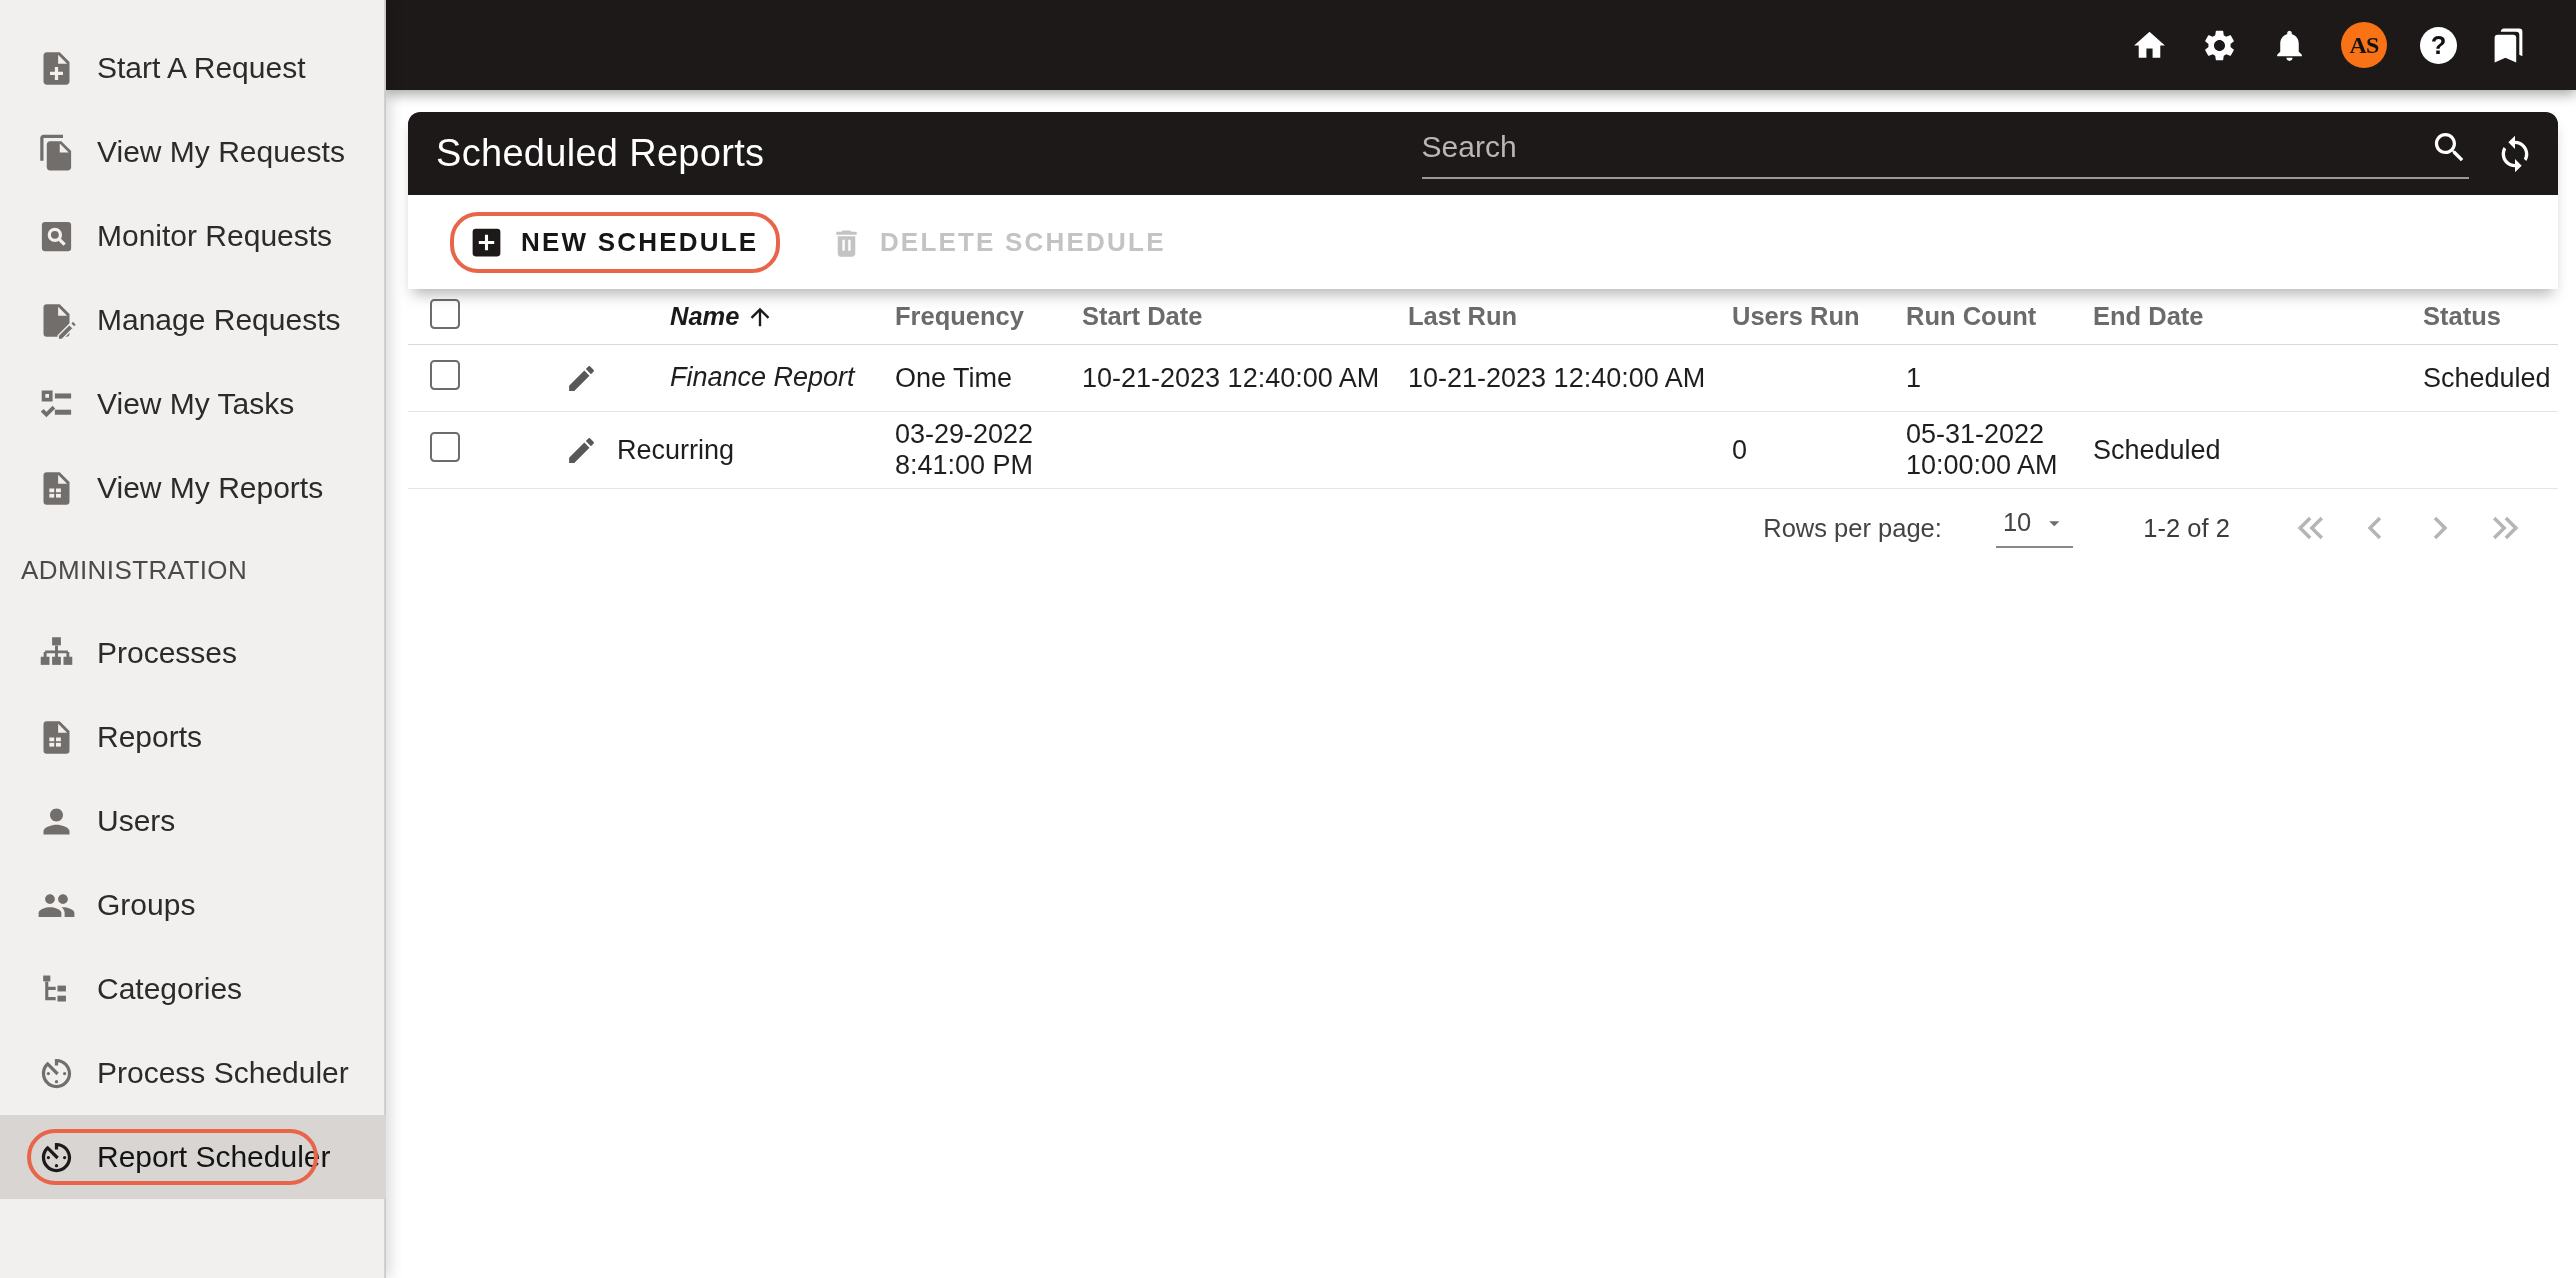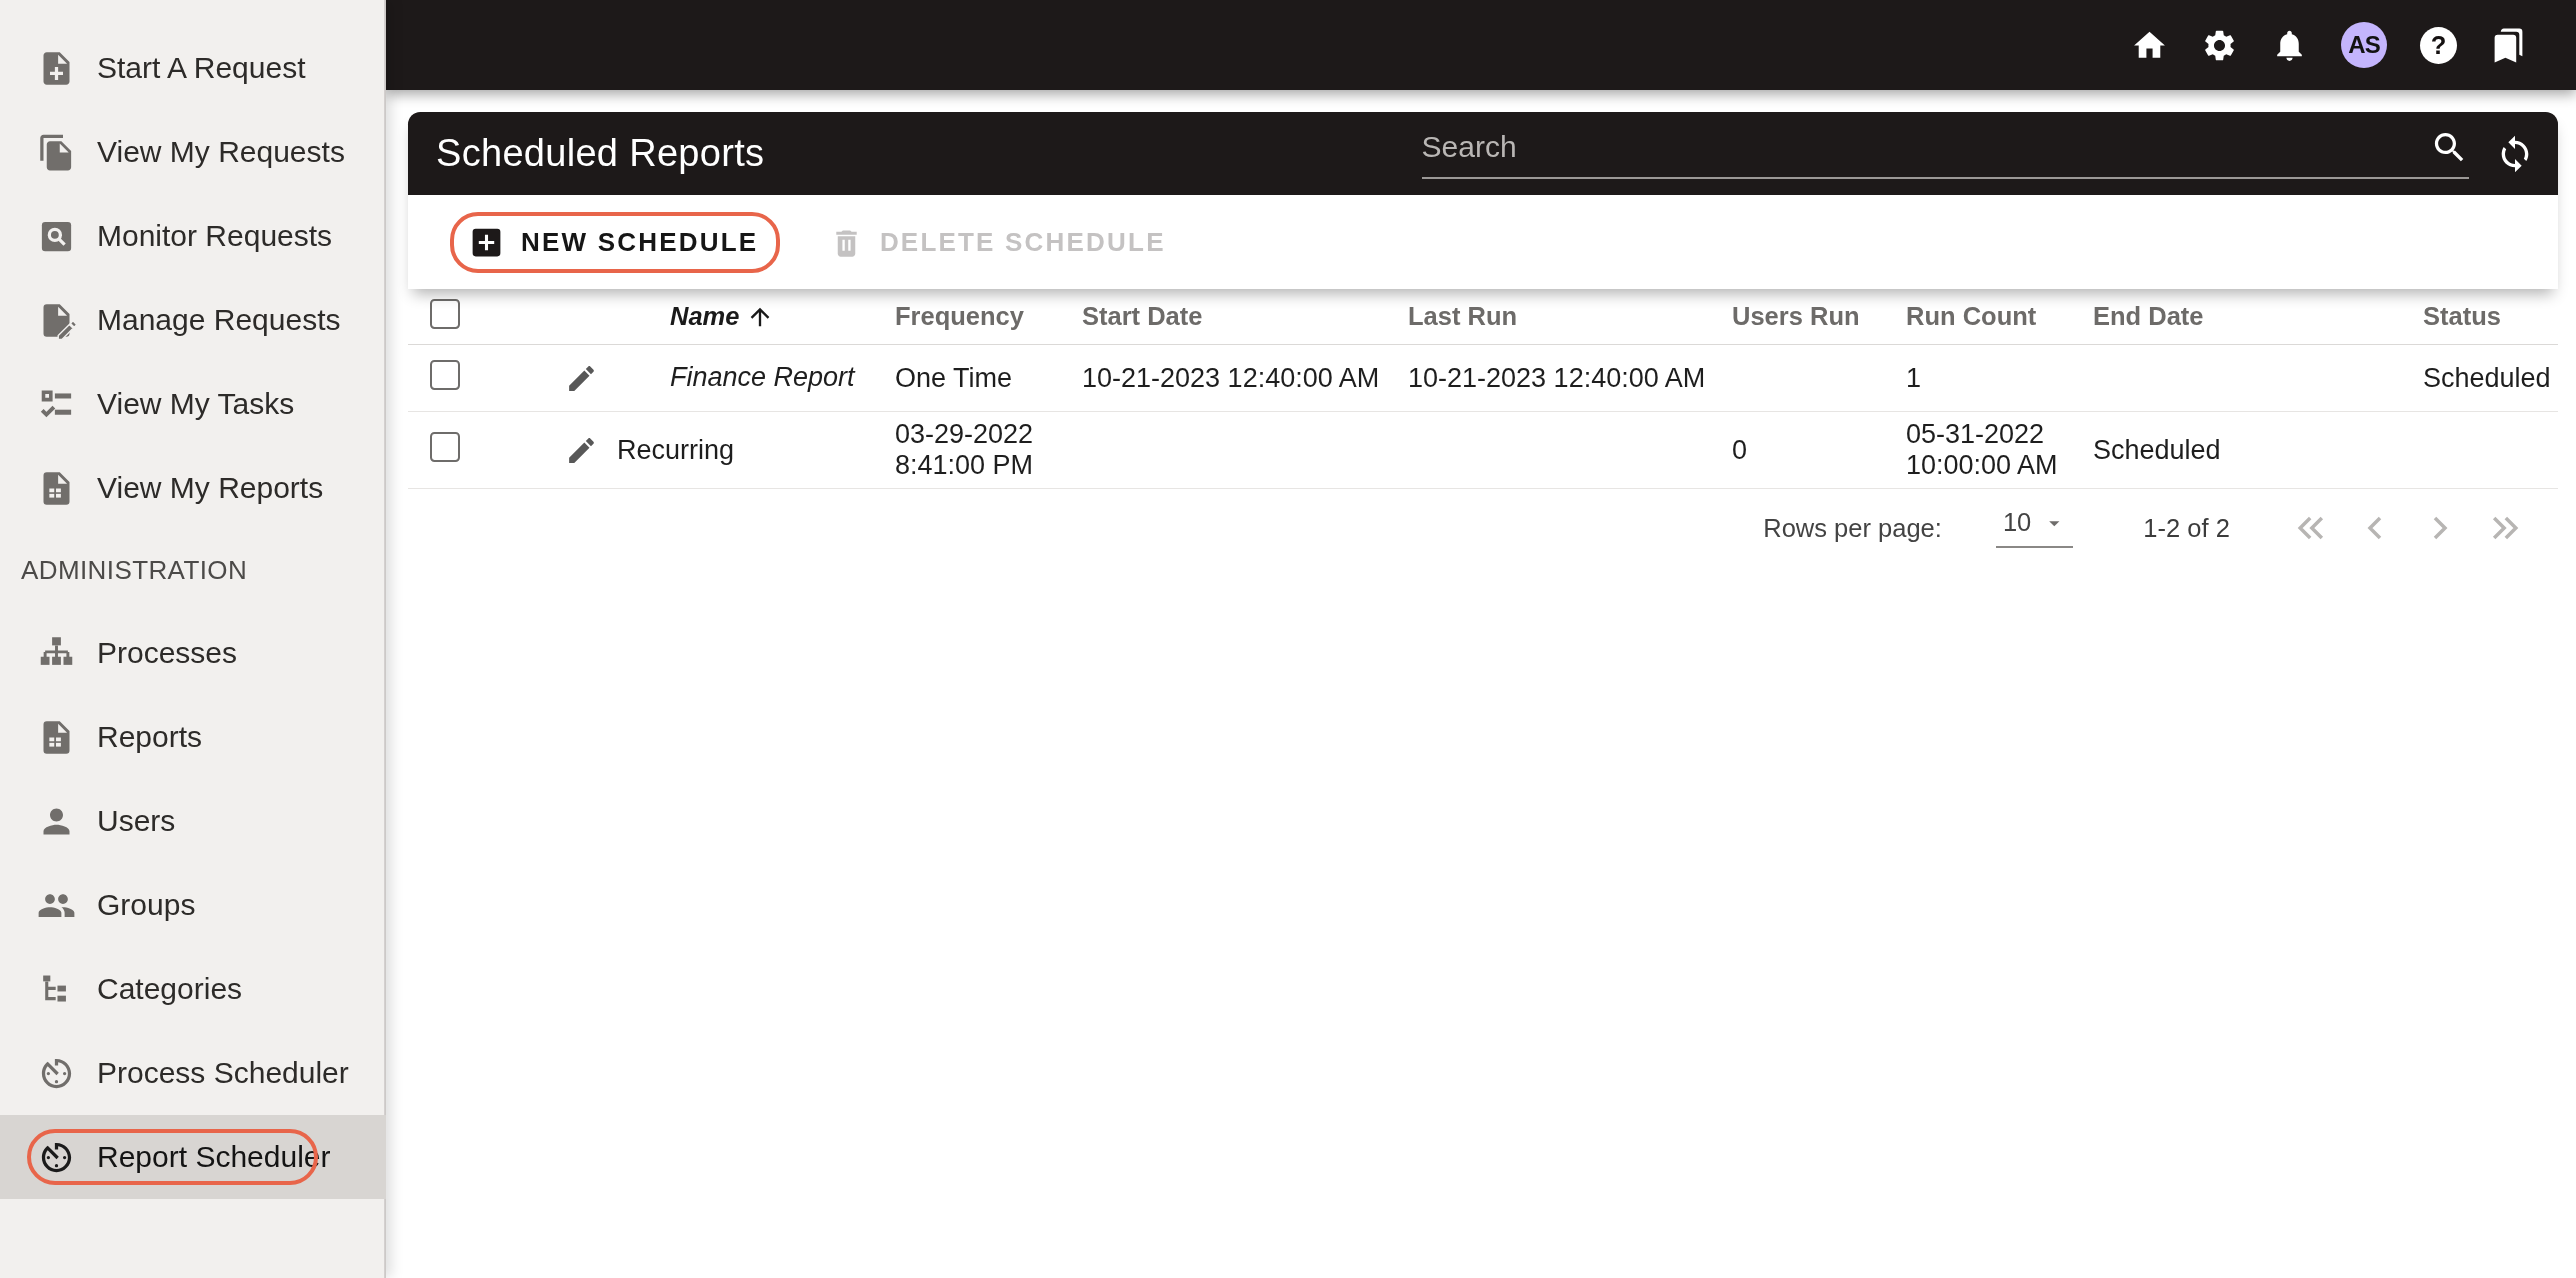--- a/index.html
+++ b/index.html
@@ -23,23 +23,23 @@
     width: 291px; height: 56px; border: 4.4px solid #e8654a; border-radius: 30px; pointer-events: none; }
 
   
   .main { margin-left: 386px; height: 100%; display: flex; flex-direction: column; }
 
   .appbar { height: 90px; background: #1d1919; display: flex; align-items: center;
     justify-content: flex-end; gap: 33px; padding-right: 49px; position: relative; z-index: 4;
     box-shadow: 0 5.3px 12.3px rgba(0,0,0,.35); }
   .appbar .bar-icon { width: 37px; height: 37px; color: #ffffff; display: flex; cursor: pointer; }
   .appbar .bar-icon svg { width: 37px; height: 37px; }
-  .avatar { width: 46px; height: 46px; border-radius: 50%; background: #c4b5fd; color: #121212;
+  .avatar { width: 46px; height: 46px; border-radius: 50%; background: #f97316; color: #121212;
     display: flex; align-items: center; justify-content: center; font-size: 24px; font-weight: 700;
-    letter-spacing: -0.9px; cursor: pointer; }
+    letter-spacing: -0.9px; cursor: pointer; font-family: Liberation Serif, serif; }
   .help-circle { width: 37px; height: 37px; border-radius: 50%; background: #ffffff; color: #151111;
     display: flex; align-items: center; justify-content: center; font-size: 25.5px; font-weight: 800; cursor: pointer; }
 
   .content { padding: 22px 18.4px 0 22px; }
 
   
   .card { box-shadow: 0 10.5px 14px -5.3px rgba(0,0,0,.30); position: relative; z-index: 2; }
   .card-header { height: 83px; background: #1d1919; border-radius: 12.3px 12.3px 0 0;
     display: flex; align-items: center; padding: 0 23px 0 28px; }
   .page-title { font-size: 38px; font-weight: 400; color: #ffffff; letter-spacing: 0.3px; }

